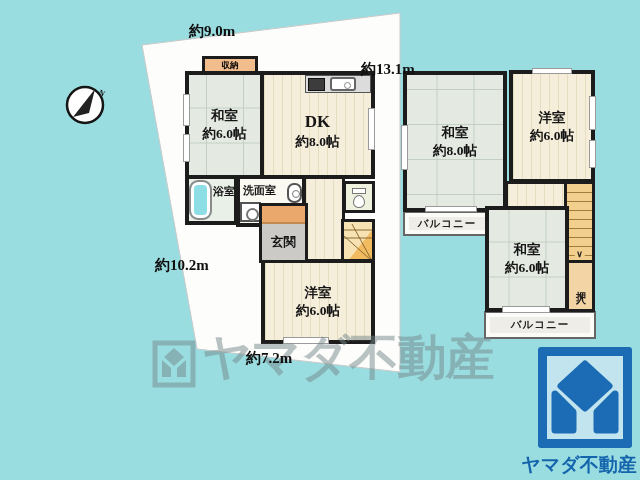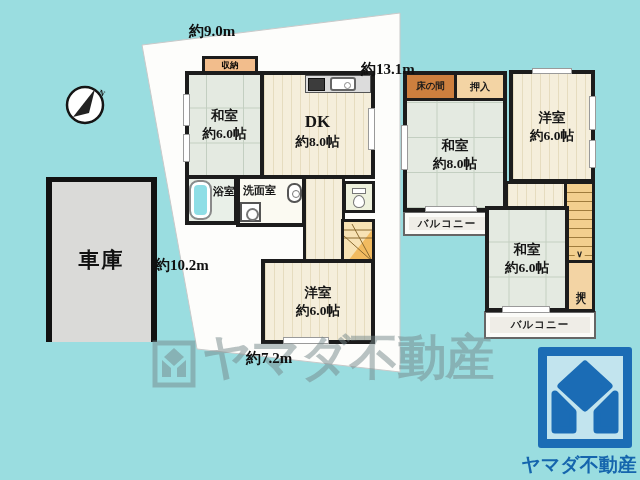--- a/index.html
+++ b/index.html
@@ -91,23 +91,20 @@
   <svg class="abs" style="left:0;top:0;z-index:1" width="640" height="480">
     <polygon points="142,45 400,13 400,372 197,349" fill="#fdfdfb" stroke="#c9c9c9" stroke-width="1"></polygon>
   </svg>
 
   <svg class="abs" style="left:64px;top:82px;z-index:6" width="46" height="46">
     <circle cx="21" cy="23" r="18" fill="#ffffff" stroke="#151515" stroke-width="2.5"></circle>
     <polygon points="31,7 9,35 25,31" fill="#222222"></polygon>
     <text x="34" y="12" font-size="8" font-weight="bold" fill="#111" transform="rotate(28 34 12)">N</text>
   </svg>
 
-  <div class="garage">
-    <div class="glabel">車庫</div>
-  </div>
 
   <div class="room wall3" style="left:202px;top:56px;width:56px;height:19px;background:#f2bd8c;z-index:2">
     <span style="font-size:8.5px;font-weight:700;">収納</span>
   </div>
 
   <div class="room tatami" style="left:185px;top:71px;width:79px;height:108px">
     <div class="rlabel">
       <span>和室</span>
       <span>約6.0帖</span>
     </div>
@@ -127,20 +124,26 @@
   <div class="fixture tub" style="left:189px;top:180px;width:23px;height:40px"></div>
   <div class="slabel" style="left:213px;top:184px">浴室</div>
 
   <div class="room" style="left:236px;top:175px;width:70px;height:52px;background:#fbfaf2"></div>
   <div class="slabel" style="left:243px;top:183px">洗面室</div>
   <div class="fixture washer" style="left:240px;top:202px;width:21px;height:20px"></div>
   <div class="fixture sinkoval" style="left:287px;top:183px;width:15px;height:20px"></div>
 
   <div class="room wall3 wood" style="left:303px;top:175px;width:42px;height:89px;z-index:1"></div>
 
+  <div class="genkan" style="left:259px;top:203px;width:49px;height:60px">
+    <div class="step"></div>
+    <div class="floor">
+      <span>玄関</span>
+    </div>
+  </div>
 
   <div class="room wall3" style="left:343px;top:181px;width:32px;height:32px;background:#eef1dd"></div>
   <div class="fixture tank" style="left:352px;top:188px;width:14px;height:6px"></div>
   <div class="fixture bowl" style="left:353px;top:195px;width:12px;height:13px"></div>
 
   <div class="room wall3" style="left:341px;top:219px;width:34px;height:45px;background:#f7e2b4">
     <svg width="28" height="39">
       <polygon points="28,8 28,39 4,39" fill="#f2bb60"></polygon>
       <line x1="28" y1="39" x2="0" y2="14" stroke="#8a6a30" stroke-width="1"></line>
       <line x1="28" y1="39" x2="8" y2="2" stroke="#8a6a30" stroke-width="1"></line>
@@ -158,28 +161,20 @@
 
   <div class="balcony" style="left:403px;top:211px;width:88px;height:25px">
     <span>バルコニー</span>
   </div>
   <div class="balcony" style="left:484px;top:311px;width:112px;height:28px">
     <span>バルコニー</span>
   </div>
 
   <div class="room" style="left:403px;top:71px;width:104px;height:141px;background:#e4eae1;
        flex-direction:column;align-items:stretch;justify-content:flex-start;padding:0">
-    <div class="cellrow">
-      <div class="tokonoma">
-        <span>床の間</span>
-      </div>
-      <div class="oshiire-top">
-        <span>押入</span>
-      </div>
-    </div>
     <div class="tatami" style="flex:1;display:flex;align-items:center;justify-content:center">
       <div class="rlabel">
         <span>和室</span>
         <span>約8.0帖</span>
       </div>
     </div>
   </div>
 
   <div class="room wood" style="left:509px;top:70px;width:86px;height:113px">
     <div class="rlabel">

